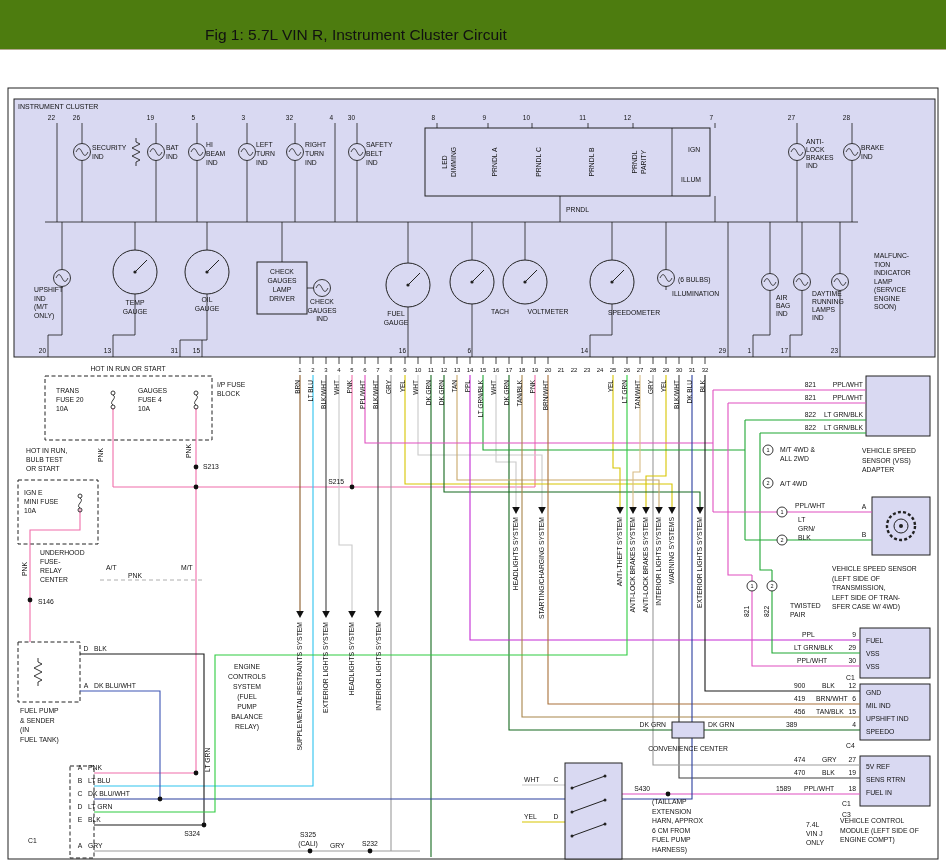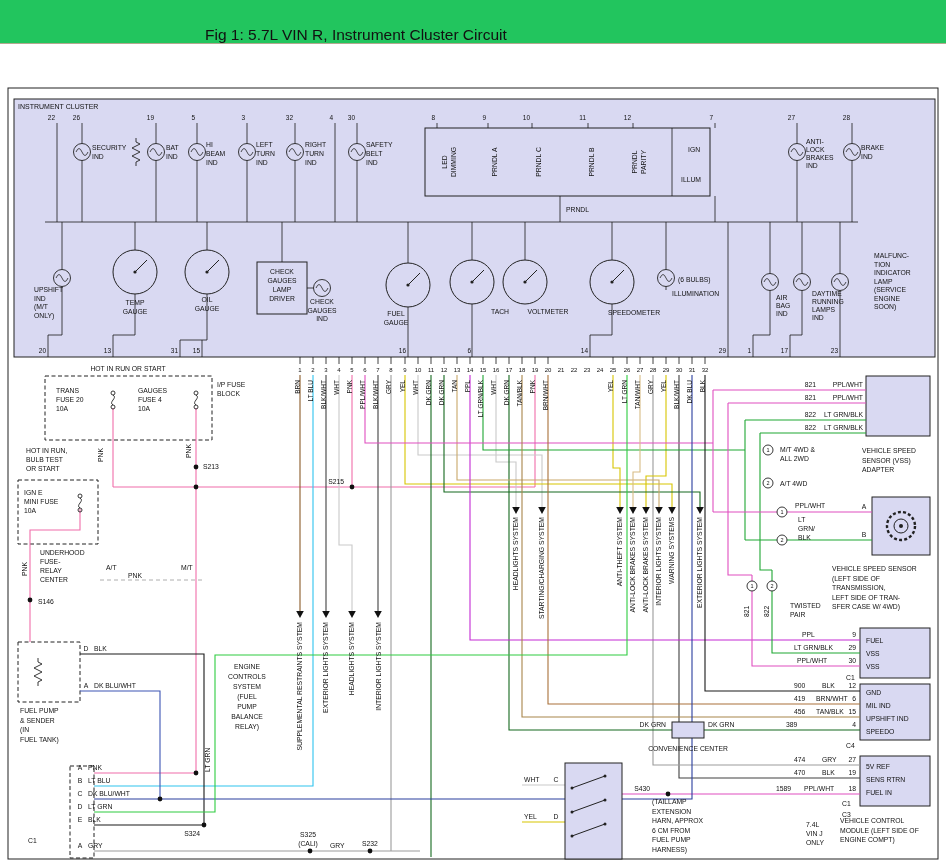--- a/index.html
+++ b/index.html
@@ -1,18 +1,18 @@
 <!DOCTYPE html>
 <html><head>
 <meta charset="utf-8">
 <style>
   html,body{margin:0;padding:0;background:#fff;}
   #page{position:relative;width:946px;height:867px;overflow:hidden;background:#fff;
         font-family:"Liberation Sans",sans-serif;}
-  #titlebar{position:absolute;top:0;left:0;width:946px;height:44px;background:#22c55e;
+  #titlebar{position:absolute;top:0;left:0;width:946px;height:50px;background:#4d7c0f;
             border-bottom:1px solid #b3a890;box-sizing:border-box;}
   #titlebar span{position:absolute;left:205px;top:26px;font-size:15.5px;color:#111;}
   svg{position:absolute;top:0;left:0;}
   text{font-family:"Liberation Sans",sans-serif;fill:#111;}
 </style>
 </head>
 <body>
 
 <div id="page">
   <div id="titlebar">

